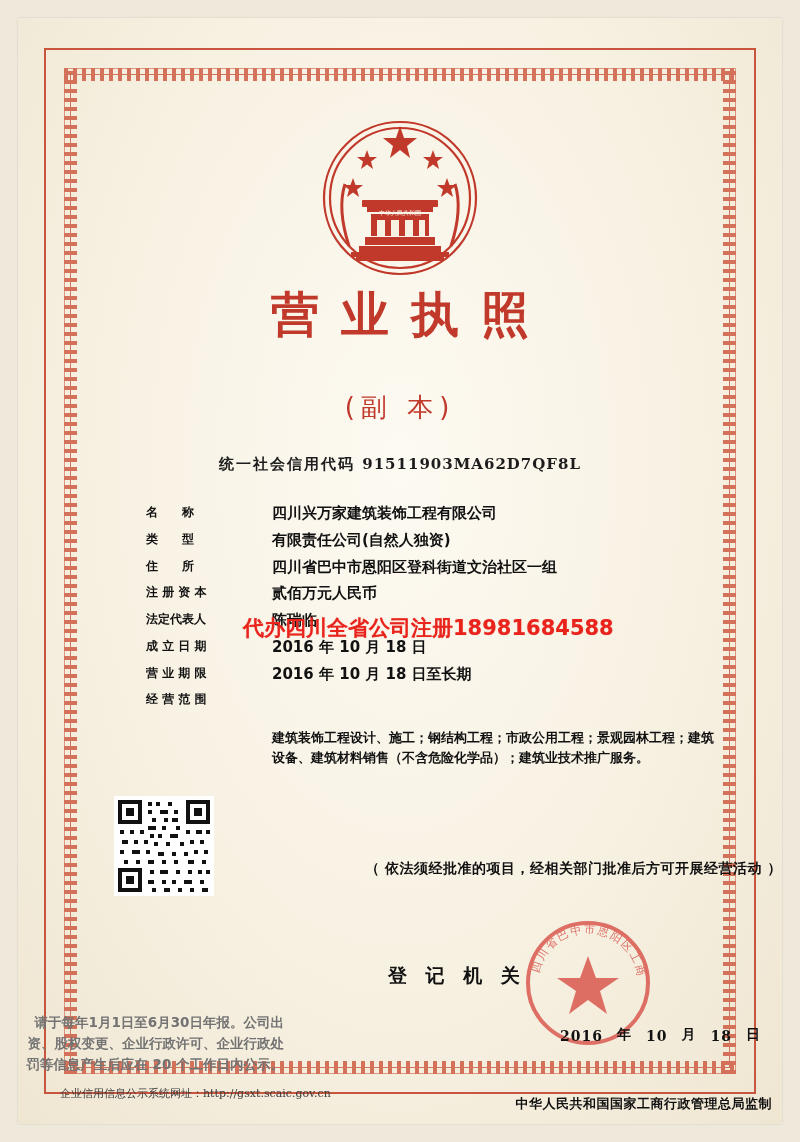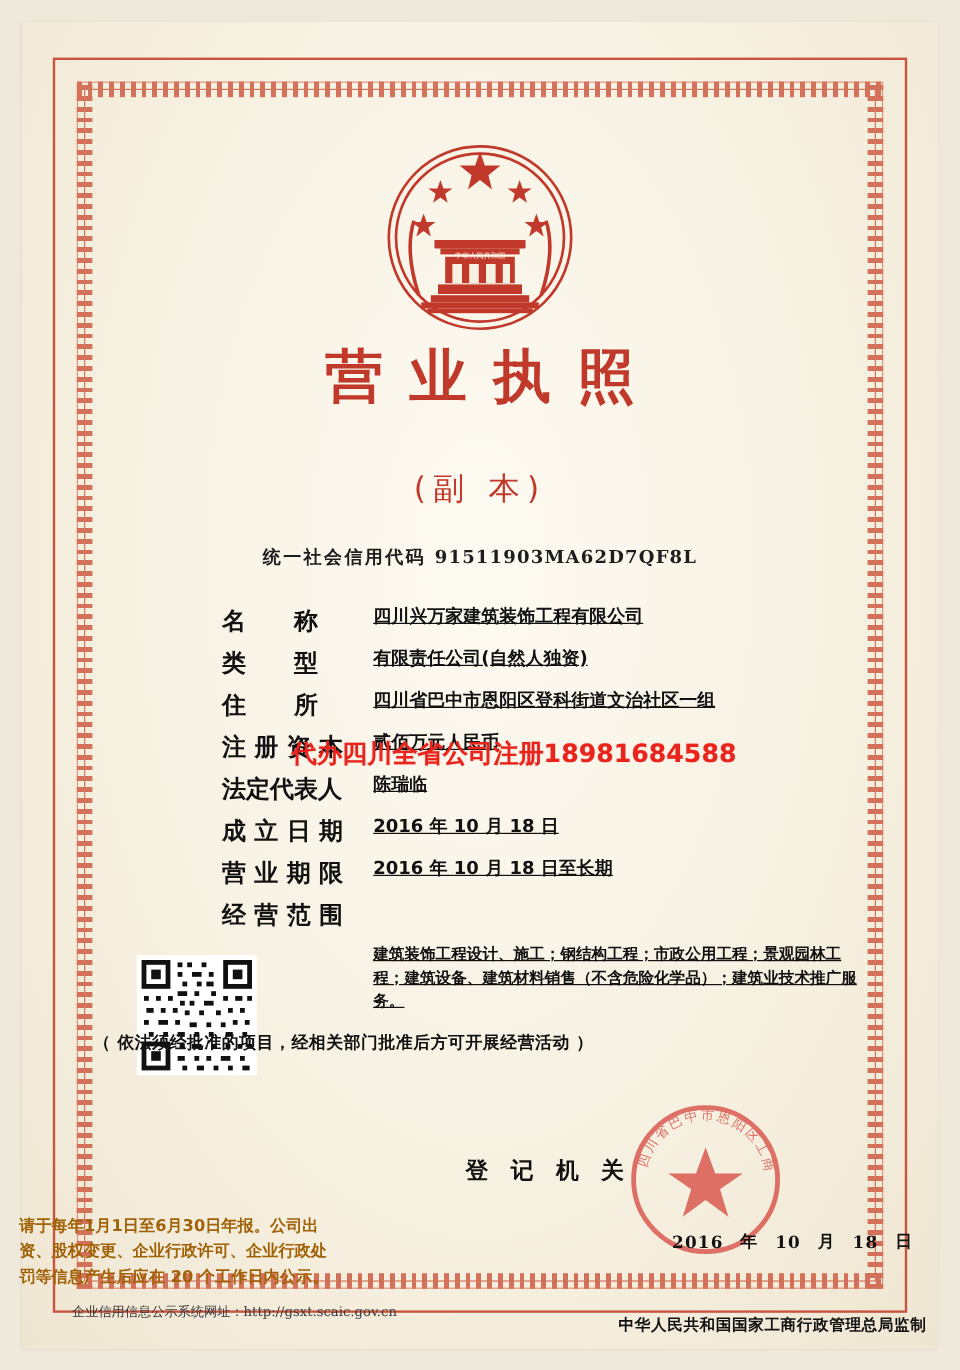--- a/index.html
+++ b/index.html
@@ -63,67 +63,67 @@
     font-size:15px;font-weight:700;color:#1d1d1d;letter-spacing:2px;
   }
   .credit-code .num{letter-spacing:1px;font-family:"DejaVu Serif","Liberation Serif",serif;}
   
   .fields{
     position:absolute;left:128px;top:486px;right:60px;
   }
   .row{display:flex;align-items:flex-start;margin-bottom:8px;}
   .lbl{
     width:118px;flex:0 0 118px;
-    font-size:20px;font-weight:700;color:#111;
+    font-size:12px;font-weight:700;color:#111;
     letter-spacing:0px;
-    display:flex;justify-content:space-between;margin-left:39px;
+    display:flex;justify-content:space-between;
   }
   .lbl.tight{letter-spacing:0;justify-content:flex-start;}
   .val{
     font-size:15px;color:#111;font-weight:700;
-    padding-left:8px;line-height:1.25;text-decoration:underline;
+    padding-left:8px;line-height:1.25;
   }
   .val.small{font-size:13px;font-weight:600;line-height:1.5;margin-top:37px;}
   .row.scope .val{max-width:470px;}
   
   .watermark{
     position:absolute;left:225px;top:596px;
     font-size:21px;font-weight:700;color:#e8241c;
     white-space:nowrap;letter-spacing:0px;
     text-shadow:0 0 1px rgba(232,36,28,.4);
   }
   
   .qr{
     position:absolute;left:96px;top:778px;width:100px;height:100px;
     background:#fff;
   }
   
   .approval-note{
-    position:absolute;left:0;right:0;top:842px;text-align:left;
+    position:absolute;left:0;right:0;top:842px;text-align:right;
     font-size:14px;font-weight:700;color:#111;letter-spacing:.5px;
     padding-left:60px;
   }
   
   .registrar{
     position:absolute;left:370px;top:945px;
     font-size:19px;font-weight:700;color:#111;letter-spacing:6px;
   }
   .seal{
     position:absolute;left:503px;top:898px;width:135px;height:135px;
   }
   .date-line{
     position:absolute;left:498px;top:1008px;
     font-size:14px;font-weight:700;color:#111;letter-spacing:1px;
     display:flex;gap:14px;align-items:flex-end;margin-left:44px;
   }
   .date-line .d{font-family:"DejaVu Serif","Liberation Serif",serif;}
   
   .left-note{
     position:absolute;left:16px;top:1012px;width:268px;
-    font-size:13.5px;color:#a16207;font-weight:700;line-height:1.55;
+    font-size:13.5px;color:#737373;font-weight:700;line-height:1.55;text-align:right;
   }
   .gsxt{
     position:absolute;left:60px;top:1086px;
     font-size:11px;color:#3a3a3a;letter-spacing:0;
   }
   .gsxt .url{font-family:"DejaVu Serif","Liberation Serif",serif;}
   .footer-right{
     position:absolute;right:28px;top:1095px;
     font-size:13px;color:#111;font-weight:600;letter-spacing:.5px;
   }

